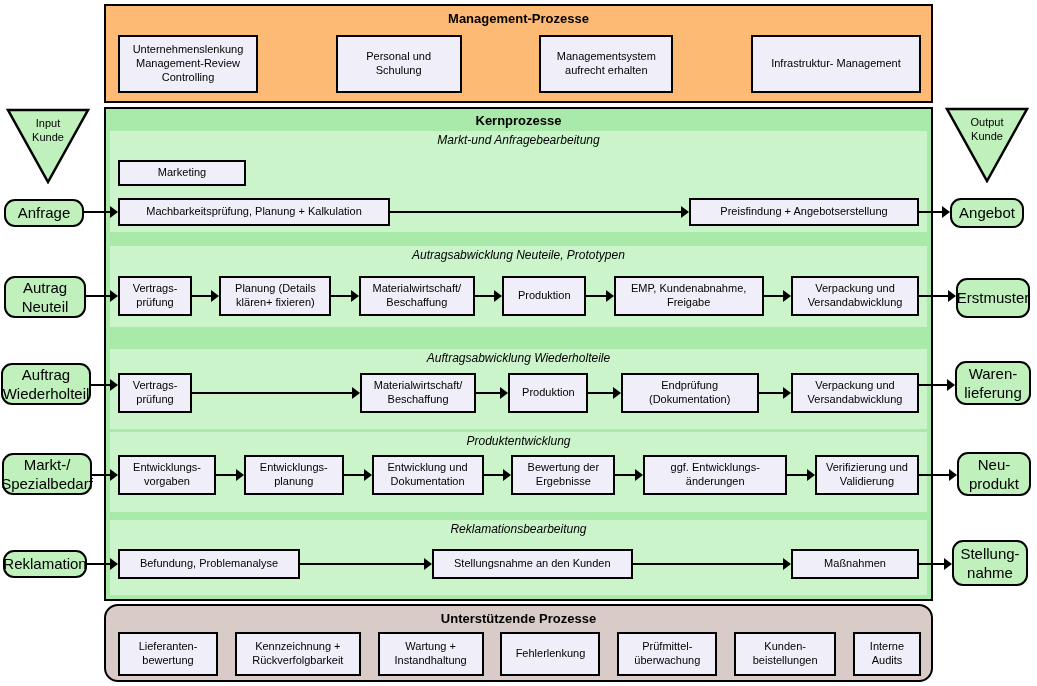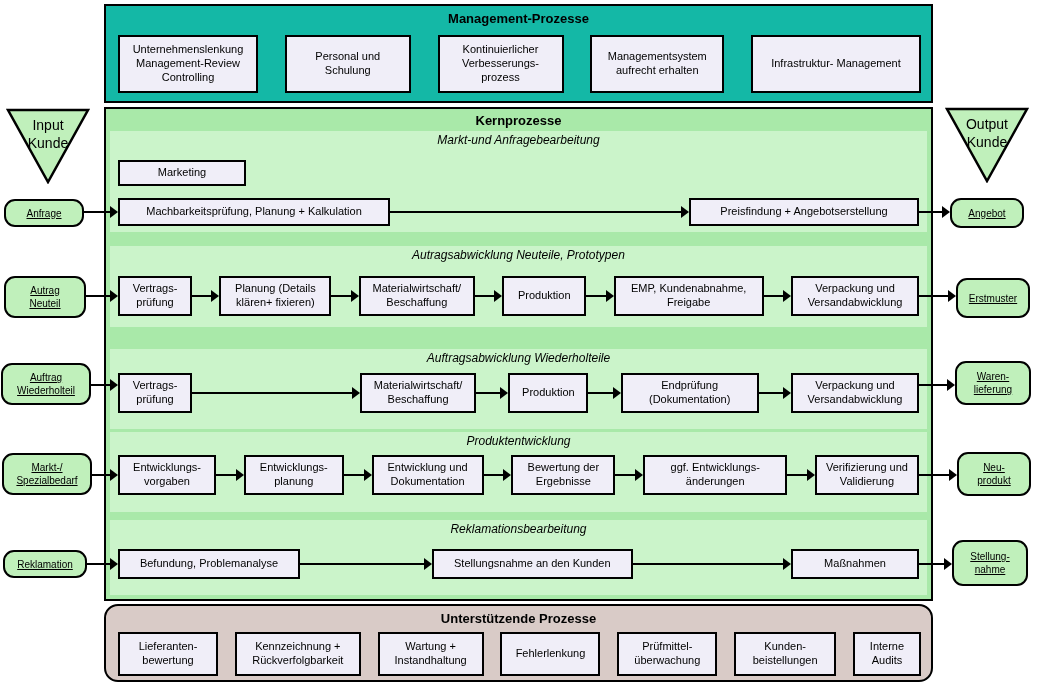--- a/index.html
+++ b/index.html
@@ -2,21 +2,21 @@
 <html><head>
 <meta charset="utf-8">
 <style>
   html,body { margin:0; padding:0; background:#fff; }
   .canvas {
     position:relative; width:1037px; height:686px; background:#fff;
     font-family:"Liberation Sans", sans-serif; color:#000; overflow:hidden;
   }
   
   .band { position:absolute; border:2px solid #000; box-sizing:border-box; }
-  .band-mgmt   { left:104px; top:4px;   width:829px; height:99px;  background:#14b8a6; }
+  .band-mgmt   { left:104px; top:4px;   width:829px; height:99px;  background:#fdba74; }
   .band-kern   { left:104px; top:107px; width:829px; height:494px; background:#a9e9a9; }
   .band-support{ left:104px; top:604px; width:829px; height:78px;  background:#d9cbc7;border-radius:14px; }
   .band-title { text-align:center; font-weight:bold; font-size:13px; padding-top:5px; }
   .band-kern .band-title { padding-top:4px; }
   
   .pbox {
     border:2px solid #000; background:#f0eef8; box-sizing:border-box;
     display:flex; align-items:center; justify-content:center; text-align:center;
     font-size:11px; line-height:1.25; white-space:pre-line; padding:1px 4px;
   }
@@ -38,43 +38,40 @@
   .conn.grow-lg { flex-grow:5.2; }
   .conn.grow-md { flex-grow:1.2; }
   .ext-arrow { position:absolute; height:12px; z-index:6; }
   .ext-arrow::before { content:""; position:absolute; left:0; right:7px; top:5px; height:2px; background:#000; }
   .ext-arrow::after  { content:""; position:absolute; right:0; top:0; width:0; height:0;
                   border-left:8px solid #000; border-top:6px solid transparent; border-bottom:6px solid transparent; }
   
   .funnel { position:absolute; width:84px; height:76px; }
   .funnel svg { position:absolute; left:0; top:0; }
   .funnel .shape-label { position:absolute; left:0; right:0; top:8px; }
-  .shape-label { text-align:center; font-size:14px; line-height:1.3; white-space:pre-line; }
+  .shape-label { text-align:center; font-size:11px; line-height:1.3; white-space:pre-line; }
   .side-label {
     position:absolute; border:2px solid #000; border-radius:11px; background:#c0f0bb;
     box-sizing:border-box; display:flex; align-items:center; justify-content:center;
-    text-align:center; font-size:10px; line-height:1.3; white-space:pre-line;text-decoration:underline;
+    text-align:center; font-size:15px; line-height:1.3; white-space:pre-line;
   }
 </style>
 </head>
 <body>
 
 <div class="canvas">
 
   <div class="band band-mgmt">
     <div class="band-title">Management-Prozesse</div>
     <div class="mg-row">
       <div class="pbox" style="width:140px">Unternehmenslenkung
 Management-Review
 Controlling</div>
       <div class="pbox" style="width:126px">Personal und
 Schulung</div>
-      <div class="pbox" style="width:126px">Kontinuierlicher
-Verbesserungs-
-prozess</div>
       <div class="pbox" style="width:134px">Managementsystem
 aufrecht erhalten</div>
       <div class="pbox" style="width:170px">Infrastruktur- Management</div>
     </div>
   </div>
 
   <div class="band band-kern">
     <div class="band-title">Kernprozesse</div>
 
     <div class="panel" style="top:22px;height:101px">

